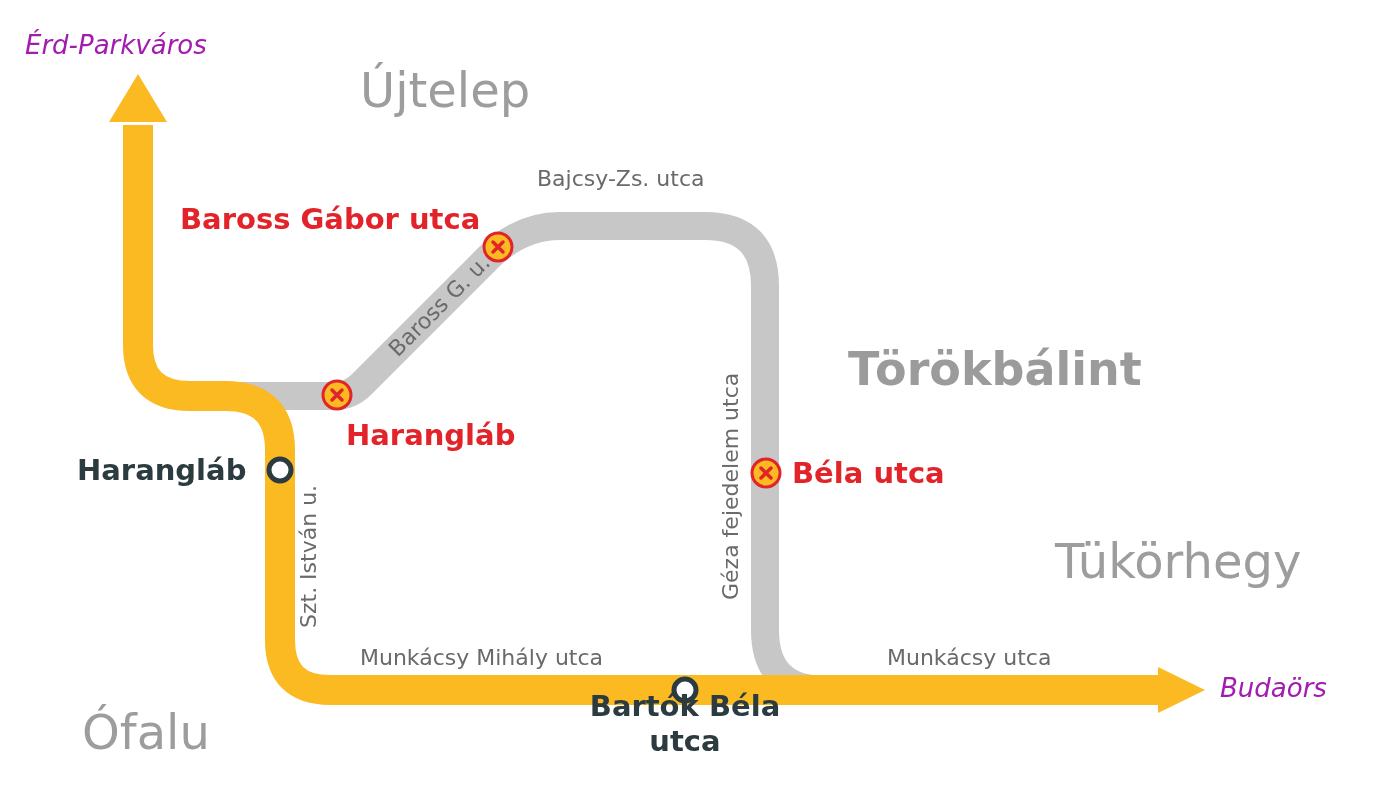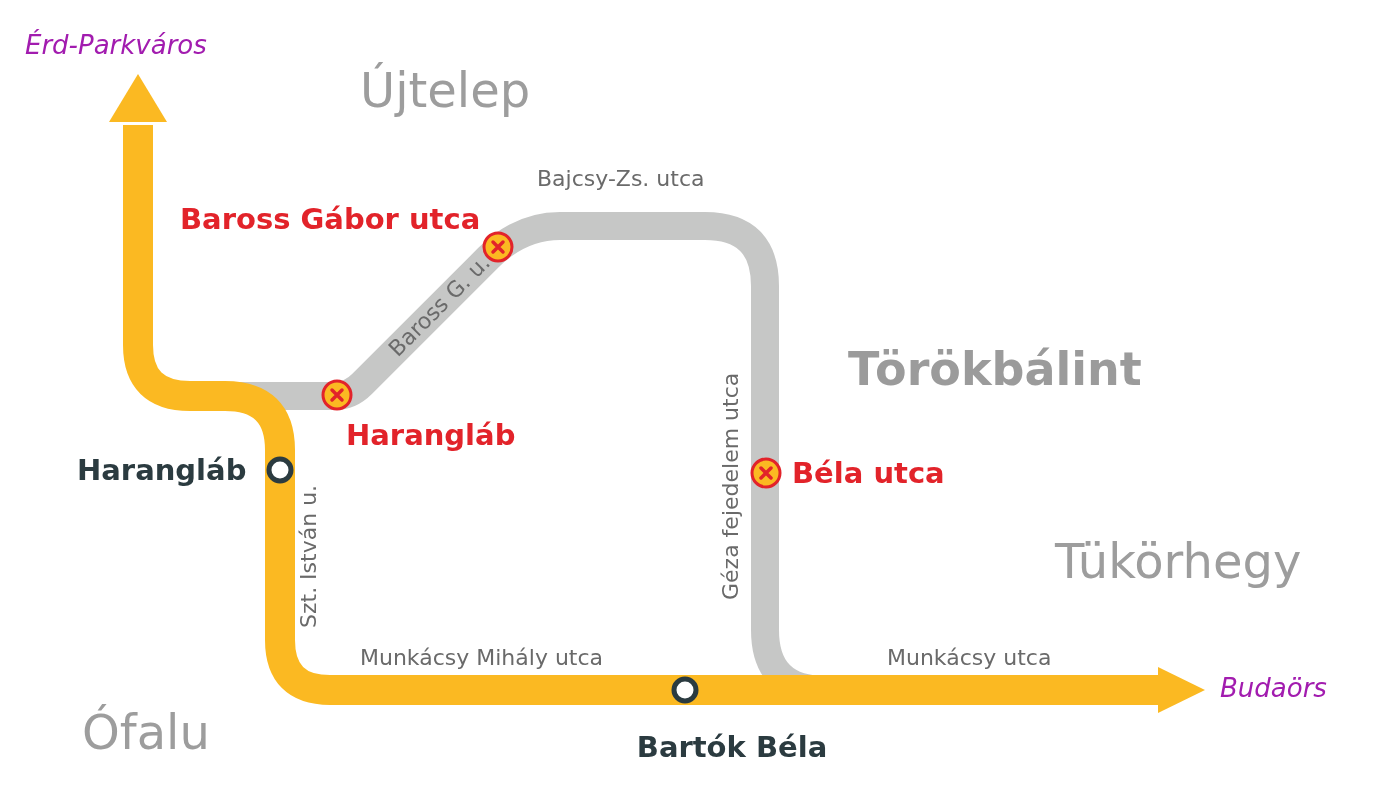--- a/index.html
+++ b/index.html
@@ -58,15 +58,16 @@
 <div class="lbl street" style="left:720px; top:600px; transform-origin: 0 0; transform: rotate(-90deg);">Géza fejedelem utca</div>
 <div class="lbl street" style="left:298px; top:628px; transform-origin: 0 0; transform: rotate(-90deg);">Szt. István u.</div>
 <div class="lbl street" style="left:360px; top:647px;">Munkácsy Mihály utca</div>
 <div class="lbl street" style="left:887px; top:647px;">Munkácsy utca</div>
 
 <div class="lbl stop-closed" style="left:180px; top:205px;">Baross Gábor utca</div>
 <div class="lbl stop-closed" style="left:346px; top:421px;">Harangláb</div>
 <div class="lbl stop-closed" style="left:792px; top:459px;">Béla utca</div>
 
 <div class="lbl stop-open" style="left:77px; top:456px;">Harangláb</div>
-<div class="lbl stop-open center" style="left:585px; top:733px; width:200px;margin-left:47px;">
+<div class="lbl stop-open center" style="left:585px; top:692px; width:200px;">
   <div>Bartók Béla</div>
+  <div style="margin-top:6px;">utca</div>
 </div>
 
 </body></html>

